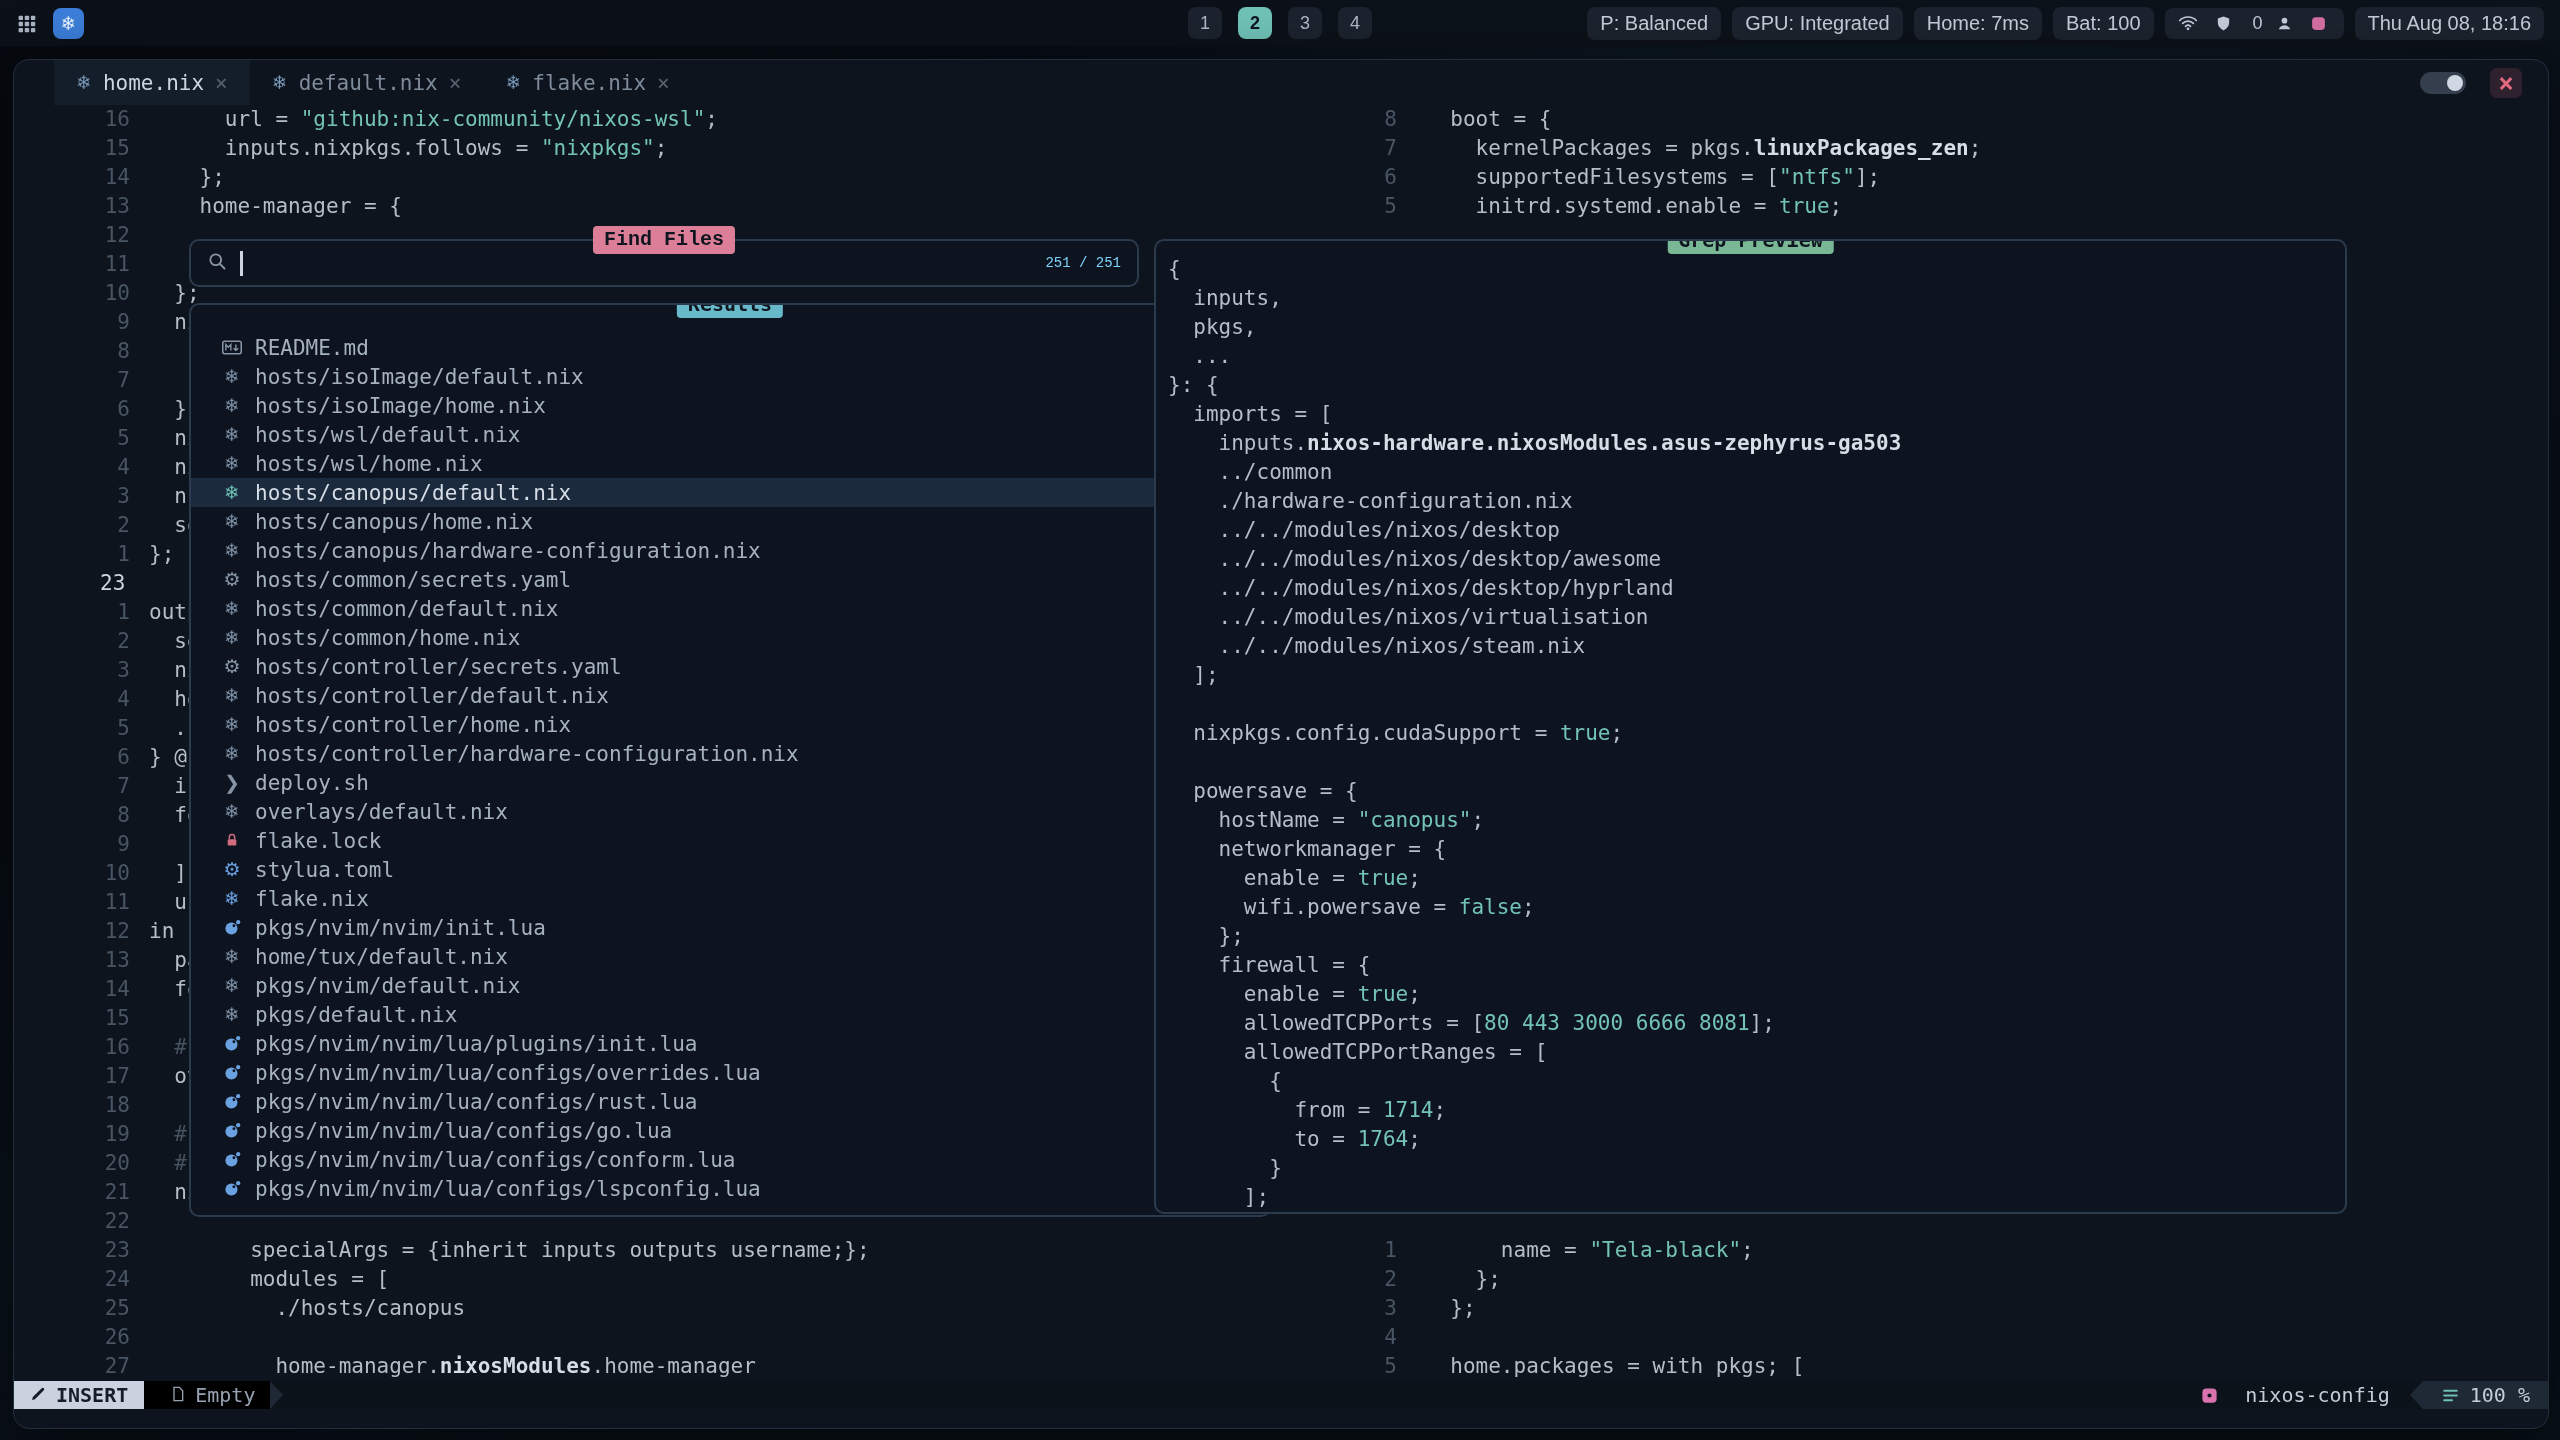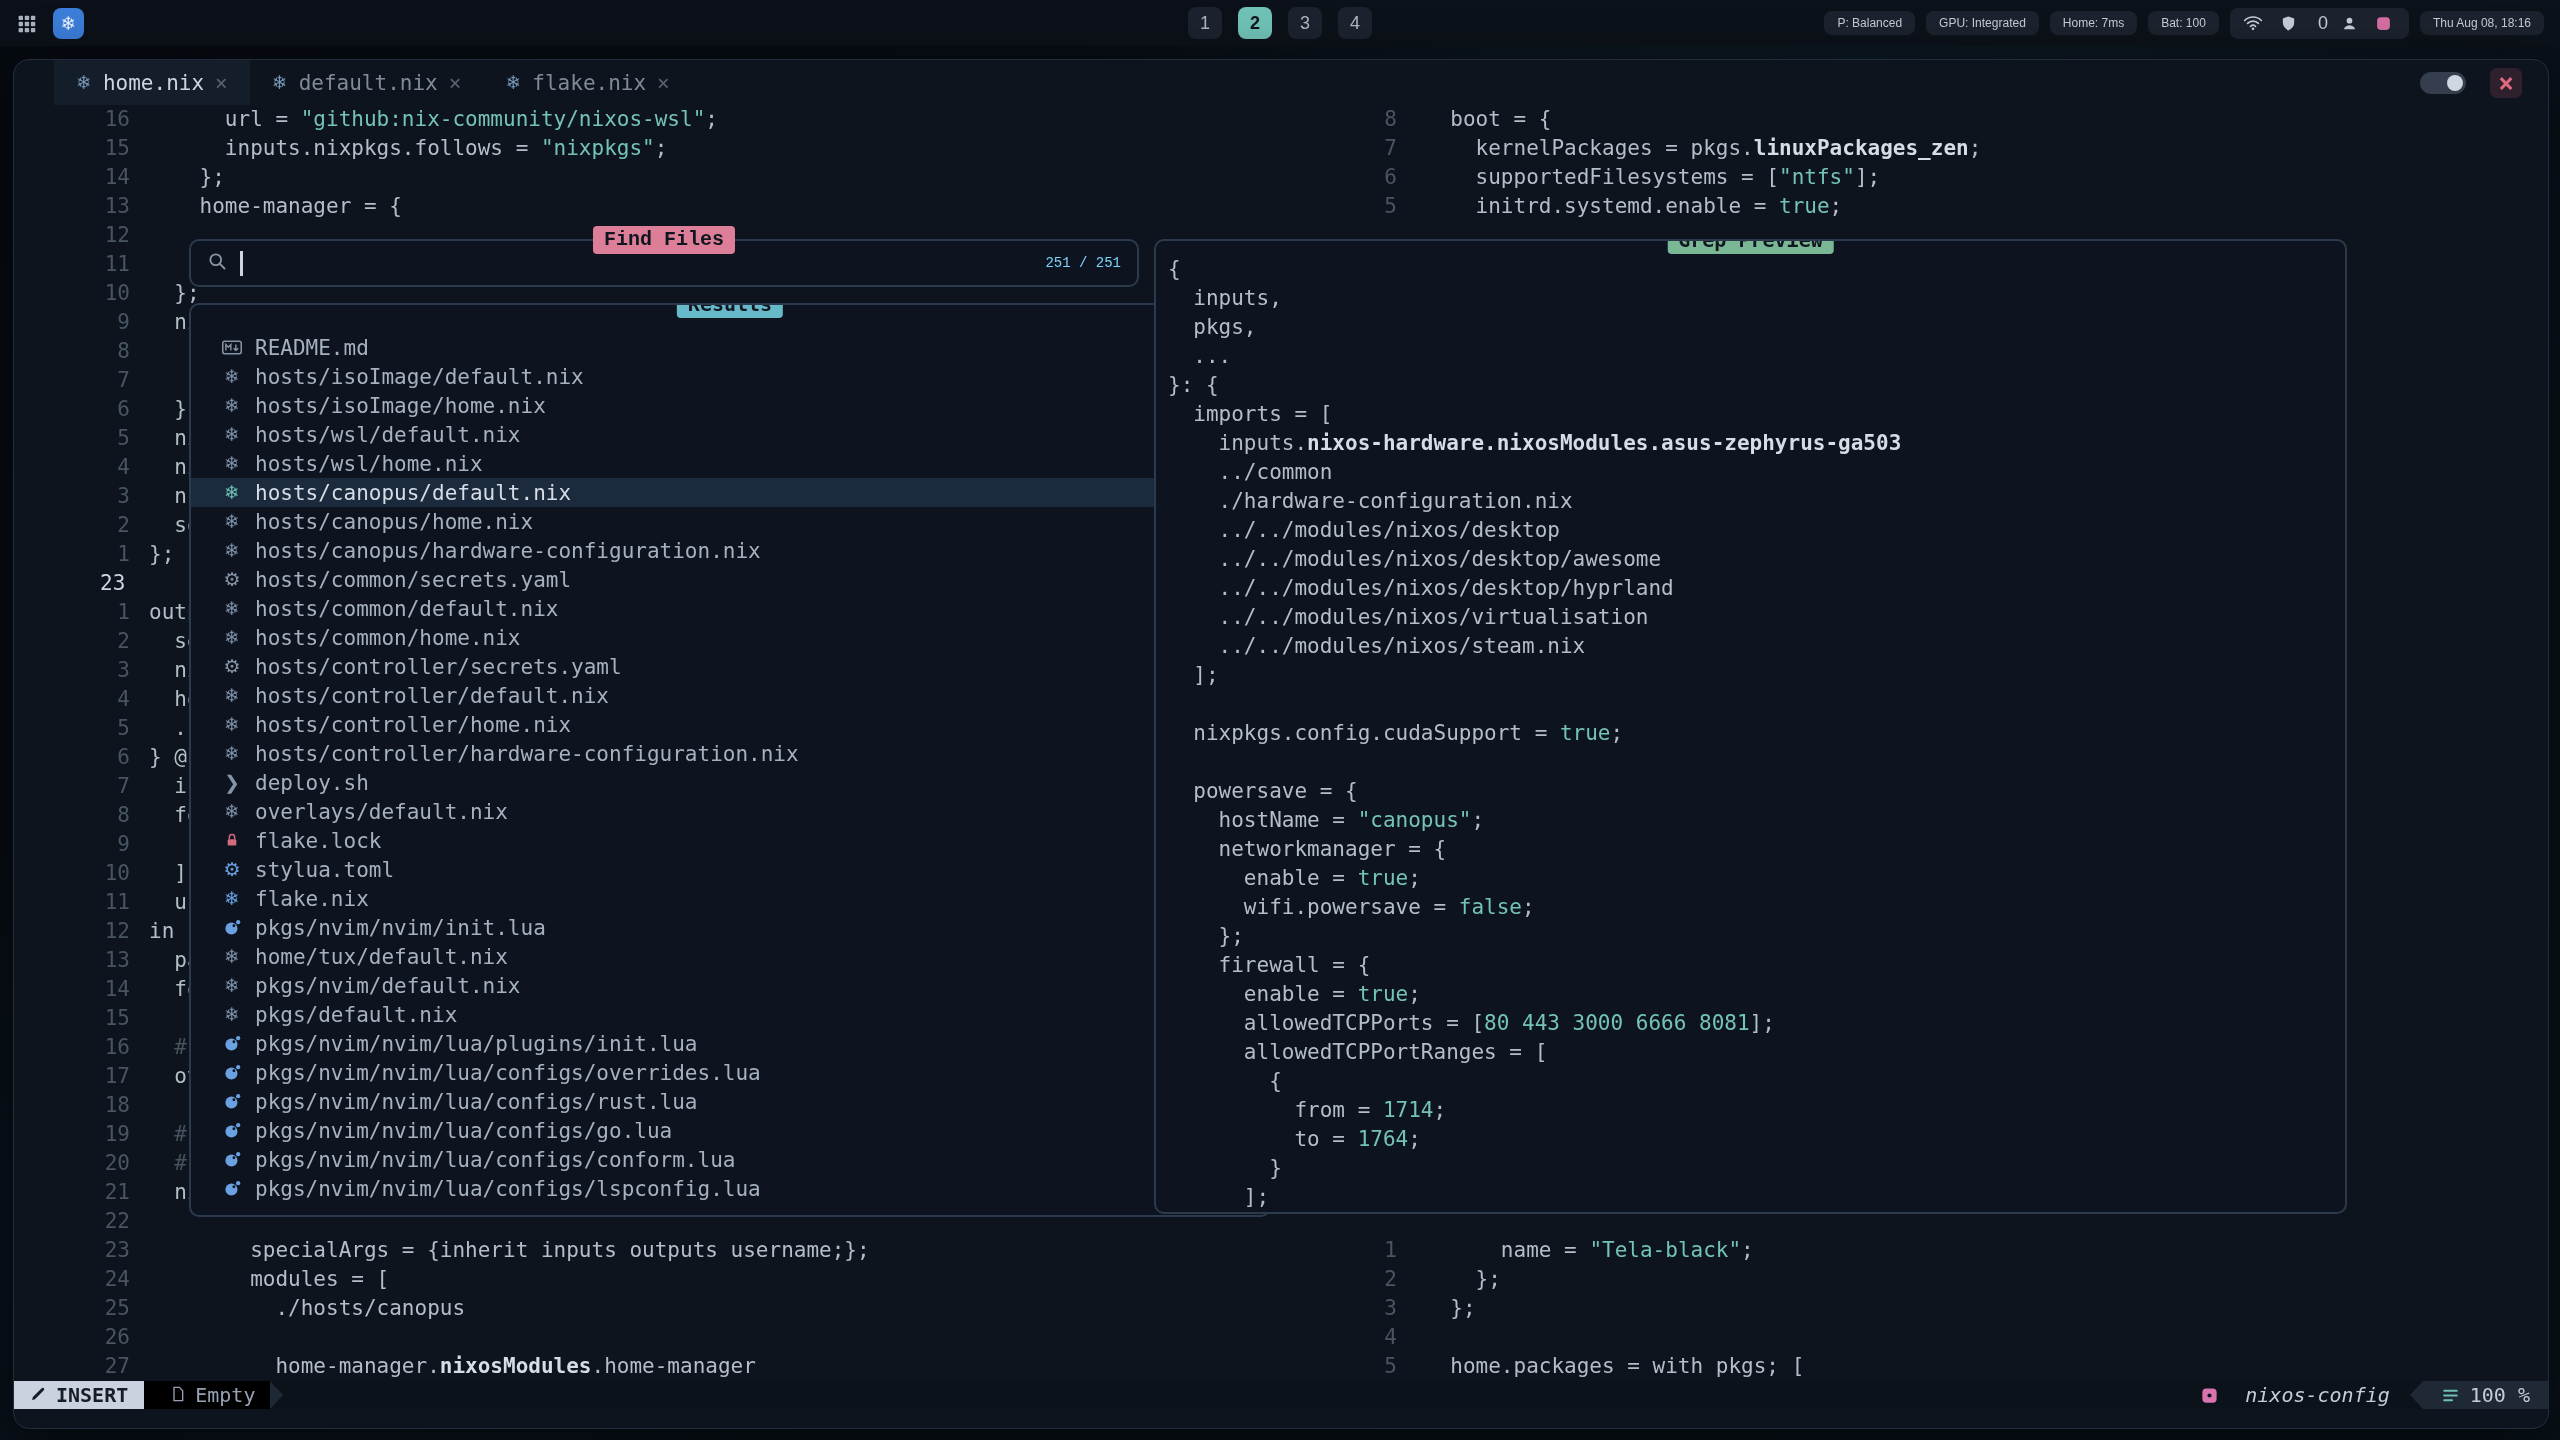--- a/index.html
+++ b/index.html
@@ -15,21 +15,21 @@
     background:rgba(13,18,26,.94);font-family:"Liberation Sans",sans-serif;color:#c4cdd8;font-size:19px;}
   .tb-left{display:flex;gap:16px;padding-left:16px;align-items:center;}
   .apps-btn{color:#aab4c2;display:flex;align-items:center;}
   .logo-btn{width:31px;height:31px;border-radius:8px;background:#3b7dd8;color:#eaf3fc;display:flex;
     align-items:center;justify-content:center;font-size:19px;font-family:"DejaVu Sans",sans-serif;}
   .tb-center{position:absolute;left:50%;transform:translateX(-50%);display:flex;gap:16px;}
   .ws{min-width:34px;height:32px;border-radius:8px;background:#1c232e;display:flex;align-items:center;
     justify-content:center;color:#aeb8c6;font-size:18px;}
   .ws.active{background:#70c2b6;color:#0e151e;font-weight:bold;}
   .tb-right{margin-left:auto;display:flex;align-items:center;gap:11px;padding-right:16px;}
-  .module{background:#1c232e;border-radius:8px;padding:5px 13px;font-size:12px;color:#c4cdd8;white-space:nowrap;}
+  .module{background:#1c232e;border-radius:8px;padding:5px 13px;font-size:20px;color:#c4cdd8;white-space:nowrap;}
   .tray{display:flex;gap:13px;align-items:center;background:#1c232e;border-radius:8px;padding:5px 13px;
     color:#c4cdd8;font-size:18px;}
   .tray-item{display:flex;align-items:center;gap:4px;}
   .tray-item svg{display:block;}
 
   
   .window{position:absolute;left:13px;top:59px;width:2534px;height:1368px;background:#0d141e;
     border:1px solid #232e3d;border-radius:16px;box-shadow:0 16px 60px rgba(0,0,0,.6);overflow:hidden;}
 
   .tabbar{position:absolute;top:0;left:0;right:0;height:45px;display:flex;align-items:center;padding:0 26px 0 40px;}
@@ -78,21 +78,21 @@
 
   
   .statusline{position:absolute;left:0;right:0;top:1321px;height:28px;display:flex;align-items:stretch;
     background:#0c1219;font-size:20px;z-index:4;}
   .seg-mode{display:flex;align-items:center;gap:9px;background:#c9d2de;color:#161d28;font-weight:bold;padding:0 16px;}
   .tri{width:0;height:0;border-top:14px solid transparent;border-bottom:14px solid transparent;}
   .tri-mode{border-left:13px solid #c9d2de;}
   .seg-buf{display:flex;align-items:center;gap:9px;background:#000000;color:#96a2b2;padding:0 15px;}
   .tri-buf{border-left:13px solid #1f2835;}
   .sl-right{margin-left:auto;display:flex;align-items:stretch;}
-  .seg-repo{display:flex;align-items:center;gap:26px;color:#c4cdd8;padding:0 20px;font-style:italic;}
+  .seg-repo{display:flex;align-items:center;gap:26px;color:#c4cdd8;padding:0 20px;}
   .repo-ic{color:#d873ae;display:flex;align-items:center;}
   .tri-scroll{border-right:13px solid #1f2835;border-left:none;border-top:14px solid transparent;border-bottom:14px solid transparent;}
   .seg-scroll{display:flex;align-items:center;gap:10px;background:#1f2835;color:#c4cdd8;padding:0 18px;}
   .lines-ic{color:#6fc0b4;display:flex;align-items:center;}
 </style>
 </head>
 <body>
 
 <div class="desktop">
 

